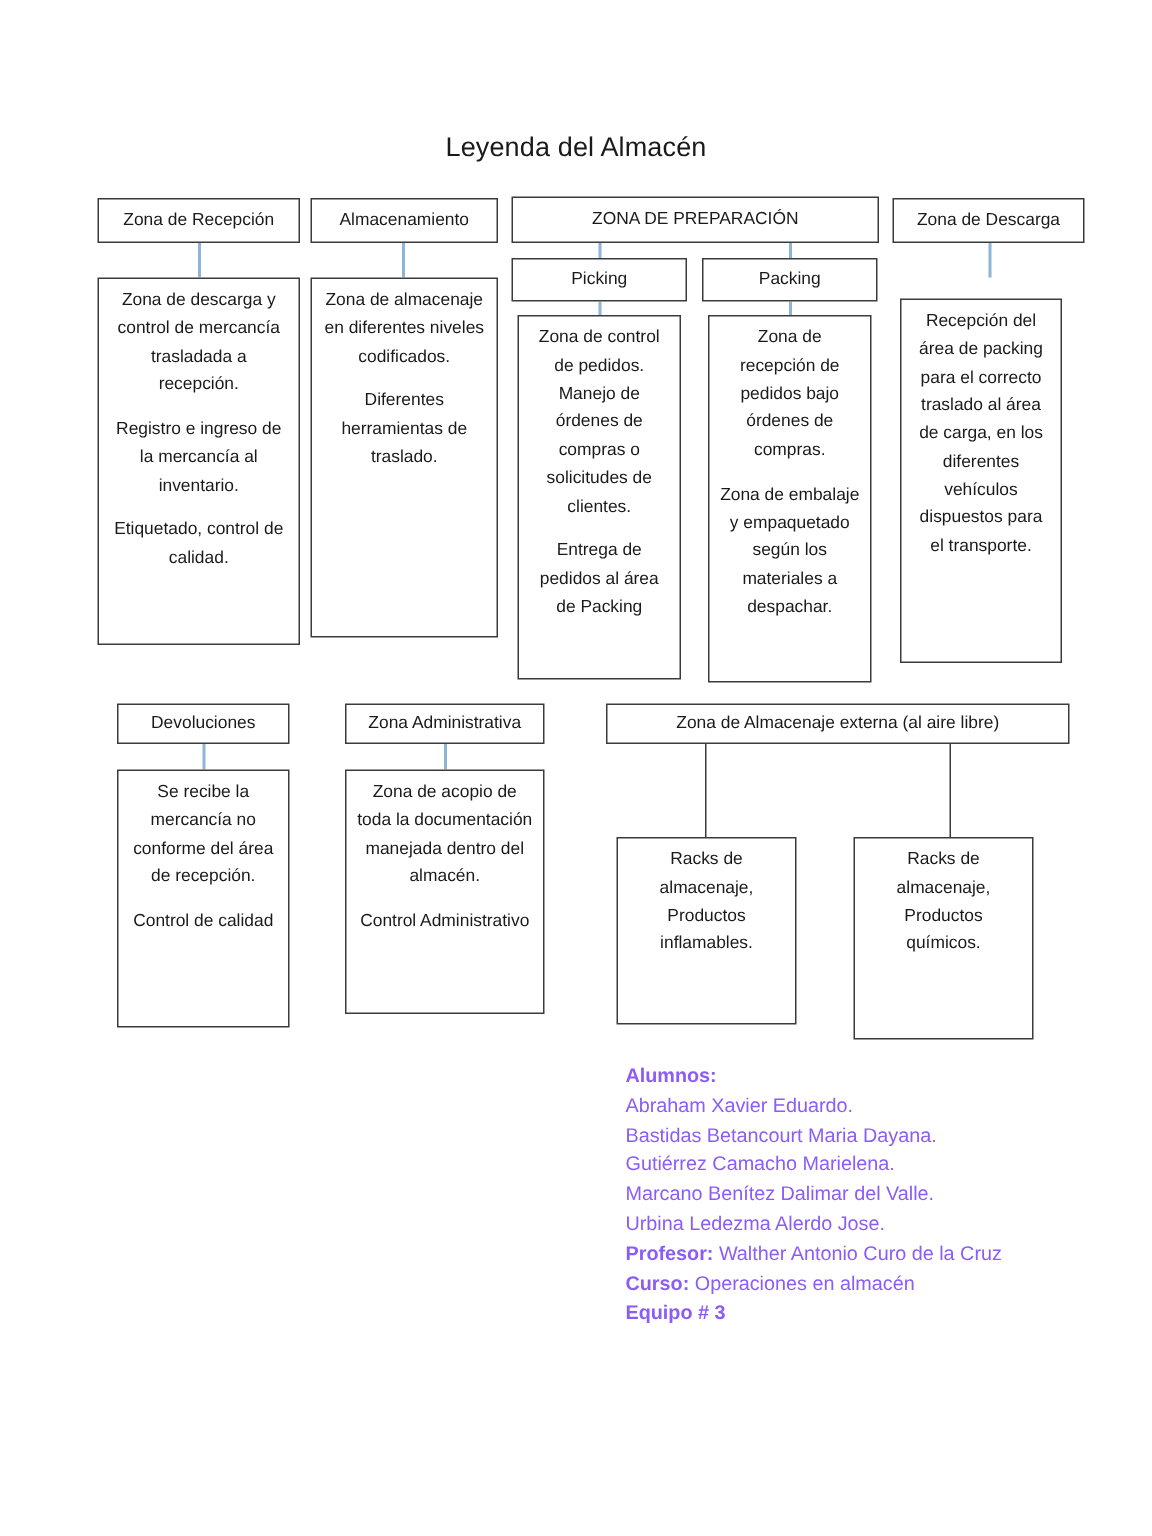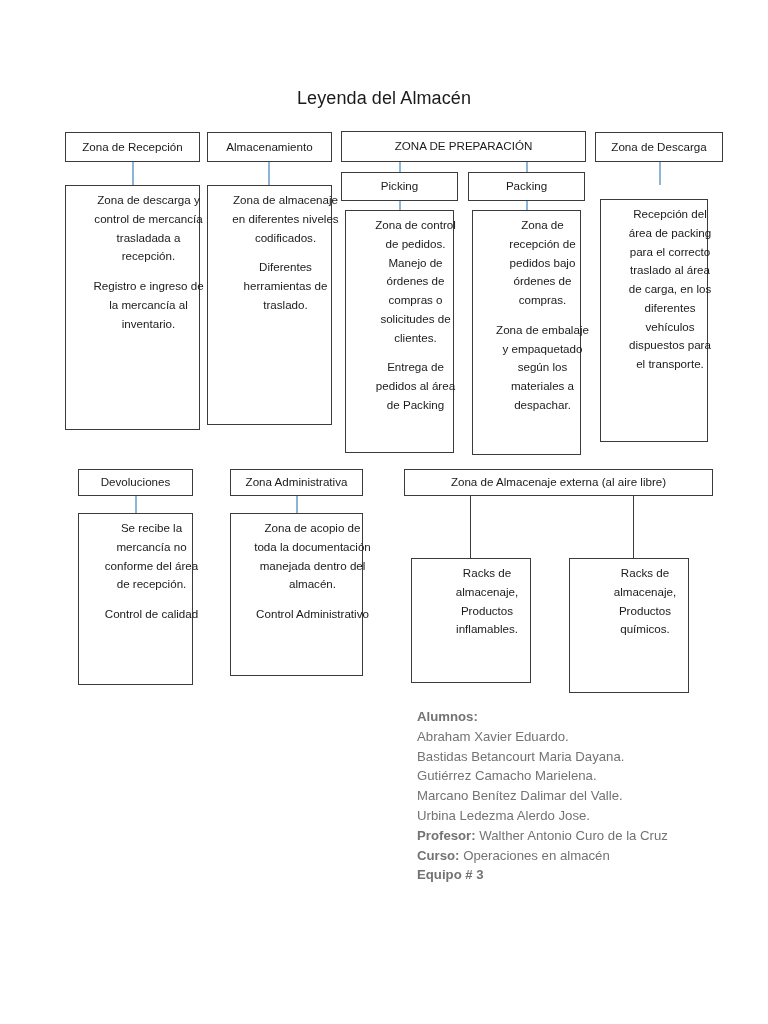--- a/index.html
+++ b/index.html
@@ -44,21 +44,21 @@
     line-height: 1.62;
     color: #1a1a1a;
     padding: 5px 7px;
     z-index: 3;
   }
   .box.head {
     align-items: center;
     padding: 2px 6px;
   }
   .box p {
-    margin: 0 0 11px 16px;
+    margin: 0 0 11px 0;
     width: 100%;
   }
   .box p:last-child { margin-bottom: 0; }
 
   .conn {
     position: absolute;
     background: #8eb4d8;
     width: 1.6px;
     z-index: 1;
   }
@@ -67,21 +67,21 @@
     width: 1.4px;
   }
 
   .footer {
     position: absolute;
     left: 417px;
     top: 707px;
     width: 320px;
     font-size: 13.2px;
     line-height: 1.50;
-    color: #737373;
+    color: #8b5cf6;
   }
   .footer div { white-space: pre-wrap; }
   .footer .b { font-weight: bold; }
 </style>
 </head>
 <body>
 
 <div id="canvas">
 
   <div class="title">Leyenda del Almacén</div>
@@ -115,20 +115,21 @@
     <span>Packing</span>
   </div>
 
   <div class="conn" style="left:399px; top:201px; height:9px;"></div>
   <div class="conn" style="left:526px; top:201px; height:9px;"></div>
 
   <div class="box" style="left:65px; top:185px; width:135px; height:245px;">
     <div style="width:100%">
       <p>Zona de descarga y control de mercancía trasladada a recepción.</p>
       <p>Registro e ingreso de la mercancía al inventario.</p>
+      <p>Etiquetado, control de calidad.</p>
     </div>
   </div>
 
   <div class="box" style="left:345px; top:210px; width:109px; height:243px;">
     <div style="width:100%">
       <p>Zona de control de pedidos. Manejo de órdenes de compras o solicitudes de clientes.</p>
       <p>Entrega de pedidos al área de Packing</p>
     </div>
   </div>
 

